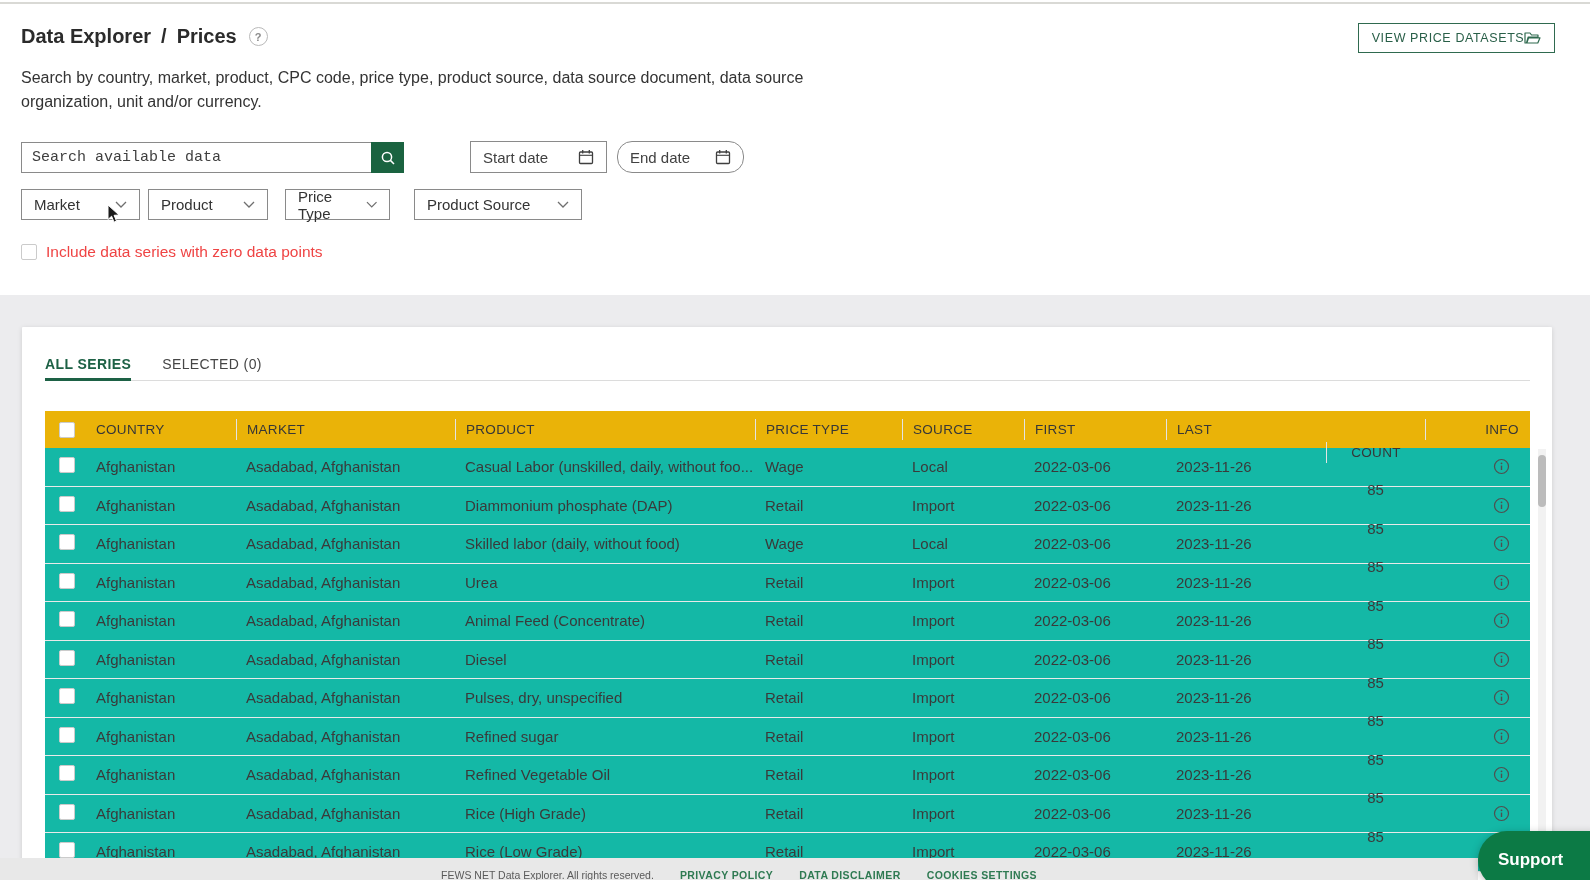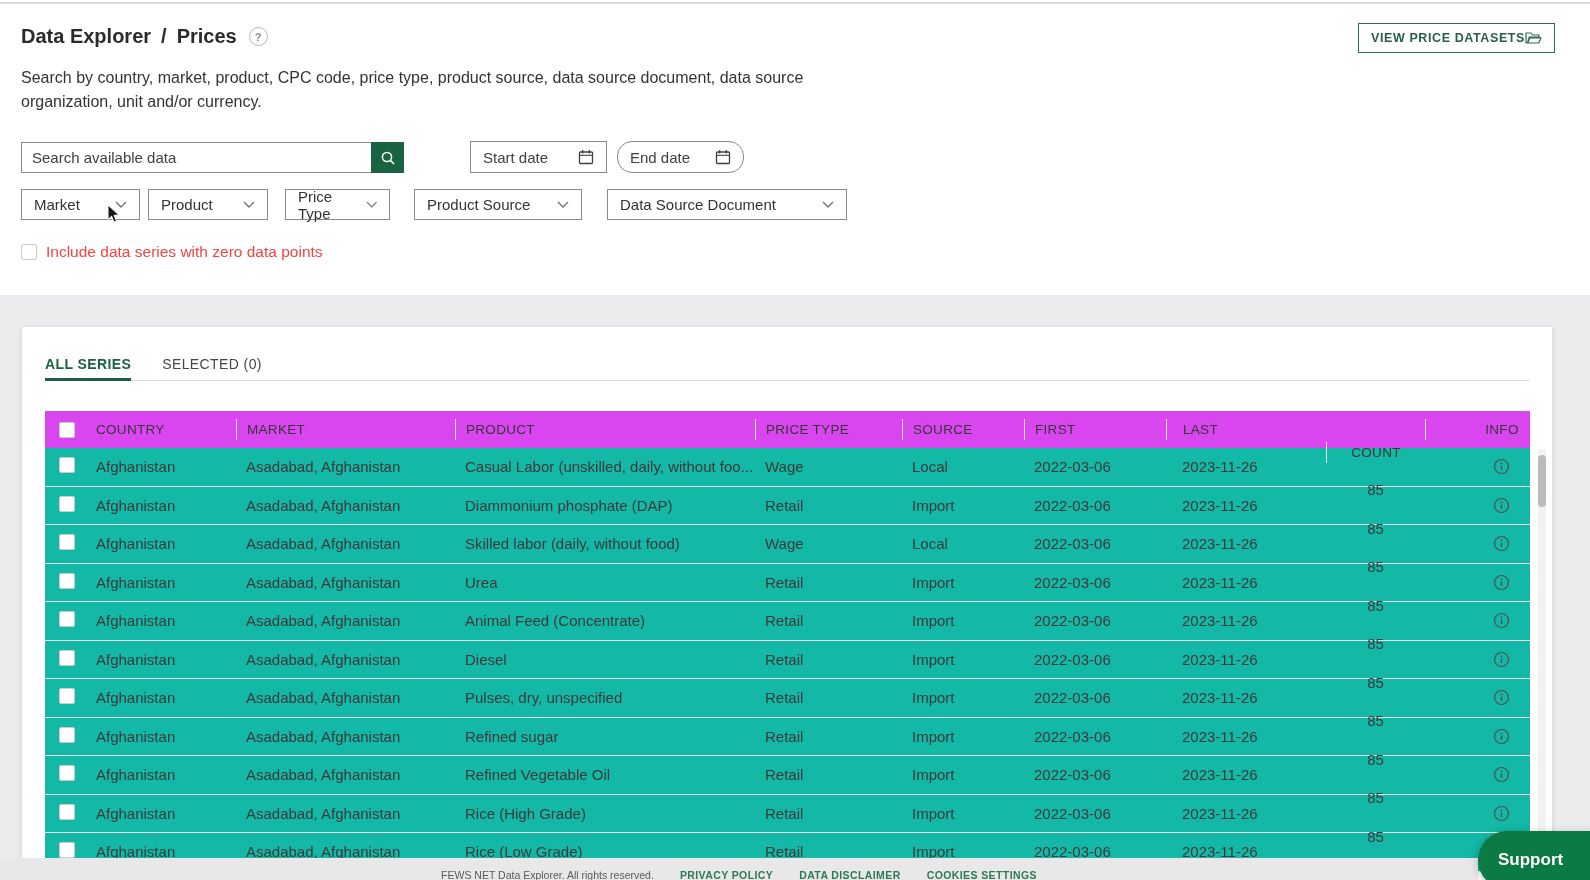--- a/index.html
+++ b/index.html
@@ -12,29 +12,29 @@
   
   .crumbs { position:absolute; left:21px; top:25px; display:flex; align-items:center; gap:10px;
             font-size:20px; font-weight:bold; color:#2b2b2b; }
   .crumb-sep { font-weight:bold; color:#2b2b2b; }
   .help-circ { width:19px; height:19px; border:1px solid #b9b9b9; border-radius:50%;
                display:flex; align-items:center; justify-content:center;
                font-size:11px; font-weight:bold; color:#8a8a8a; margin-left:2px; }
   .view-btn { position:absolute; left:1358px; top:23px; width:197px; height:30px;
               border:1px solid #2f6a4f; background:#fff; color:#295f48;
               display:flex; align-items:center; justify-content:center; 
-              font-size:12.5px; letter-spacing:.6px; cursor:pointer;font-weight:bold; }
+              font-size:12.5px; letter-spacing:.6px; cursor:pointer; }
   .desc { position:absolute; left:21px; top:66px; width:818px;
           font-size:16px; line-height:23.5px; color:#333; }
 
   
   .search-wrap { position:absolute; left:21px; top:142px; display:flex; }
   .search-input { width:350px; height:31px; border:1px solid #8a8a8a; border-right:none;
                   padding:0 10px; font-size:15px; color:#3f3f3f; outline:none;
-                  font-family:Liberation Sans, sans-serif; }
+                  font-family:Liberation Mono, monospace; }
   .search-input::placeholder { color:#3f3f3f; opacity:1; }
   .search-btn { width:33px; height:31px; background:#1a6340; border:none; cursor:pointer;
                 display:flex; align-items:center; justify-content:center; }
   .date-field { position:absolute; top:141px; height:32px; border:1px solid #8a8a8a; background:#fff;
                 display:flex; align-items:center; justify-content:space-between;
                 padding:6px 12px; font-size:15px; color:#414141; cursor:pointer; }
   .date-start { left:470px; width:137px; }
   .date-end { left:617px; width:127px;border-radius:15px; }
   .dd { position:absolute; top:189px; height:31px; border:1px solid #8a8a8a; background:#fff;
         display:flex; align-items:center; justify-content:space-between;
@@ -49,35 +49,35 @@
   .card { position:absolute; left:22px; top:327px; width:1530px; height:553px; background:#fff;
           border-radius:1px; box-shadow:0 1px 5px rgba(0,0,0,.13); }
 
   .tabs { position:absolute; left:23px; top:20px; width:1485px; height:34px;
           border-bottom:1px solid #dcdcdc; display:flex; gap:31px; }
   .tab { font-size:14px; letter-spacing:.4px; color:#464646; cursor:pointer;
          padding-top:9px; height:34px; }
   .tab.active { color:#1d6145; font-weight:bold; border-bottom:3px solid #1d6145; }
 
   .table { position:absolute; left:23px; top:84px; width:1485px; }
-  .thead { display:flex; height:37px; background:#d946ef; align-items:center;
+  .thead { display:flex; height:37px; background:#eab308; align-items:center;
            font-size:13.5px; letter-spacing:.3px; color:#373737; }
   .thead .cell { border-left:1px solid #e4e4e4; height:21px; display:flex; align-items:center; }
   .thead .c-sel, .thead .c-country { border-left:none; }
   .trow { display:flex; height:38.5px; align-items:center; border-bottom:1px solid #e9e9e9;
           font-size:15px; color:#3a3a3a; background:#14b8a6; }
   .cell { overflow:hidden; white-space:nowrap; }
   .c-sel { width:51px; padding-left:14px; }
   .c-country { width:140px; }
   .c-market { width:219px; padding-left:10px; }
   .c-product { width:300px; padding-left:10px; text-overflow:ellipsis; }
   .c-ptype { width:147px; padding-left:10px; }
   .c-source { width:122px; padding-left:10px; }
   .c-first { width:142px; padding-left:10px; }
-  .c-last { width:160px; padding-left:16px; }
+  .c-last { width:160px; padding-left:10px; }
   .c-count { width:99px; text-align:center; justify-content:center;margin-top:46px; }
   .c-info { width:105px; text-align:center; justify-content:center; display:flex; align-items:center;padding-left:48px; }
 
   .vscroll { position:absolute; left:1538px; top:449px; width:8px; height:431px; background:#f2f2f2; }
   .vthumb { position:absolute; left:0; top:6px; width:8px; height:52px; background:#bcbcbc; border-radius:4px; }
 
   
   .footer { position:absolute; left:0; top:858px; width:1478px; height:22px; background:#e8e8e8;
             overflow:hidden; display:flex; justify-content:center; gap:26px;
             padding-top:11px; font-size:10.5px; }
@@ -155,26 +155,20 @@
       </svg>
   </div>
   <div class="dd" style="left:285px;width:105px;">
     <span>Price Type</span>
     <svg width="12" height="7" viewBox="0 0 12 7">
         <polyline points="1,1 6,6 11,1" fill="none" stroke="#6f6f6f" stroke-width="1.3"></polyline>
       </svg>
   </div>
   <div class="dd" style="left:414px;width:168px;">
     <span>Product Source</span>
-    <svg width="12" height="7" viewBox="0 0 12 7">
-        <polyline points="1,1 6,6 11,1" fill="none" stroke="#6f6f6f" stroke-width="1.3"></polyline>
-      </svg>
-  </div>
-  <div class="dd" style="left:607px;width:240px;">
-    <span>Data Source Document</span>
     <svg width="12" height="7" viewBox="0 0 12 7">
         <polyline points="1,1 6,6 11,1" fill="none" stroke="#6f6f6f" stroke-width="1.3"></polyline>
       </svg>
   </div>
 
   <div class="chk-row">
     <span class="cb"></span>
     <span class="chk-label">Include data series with zero data points</span>
   </div>
 

